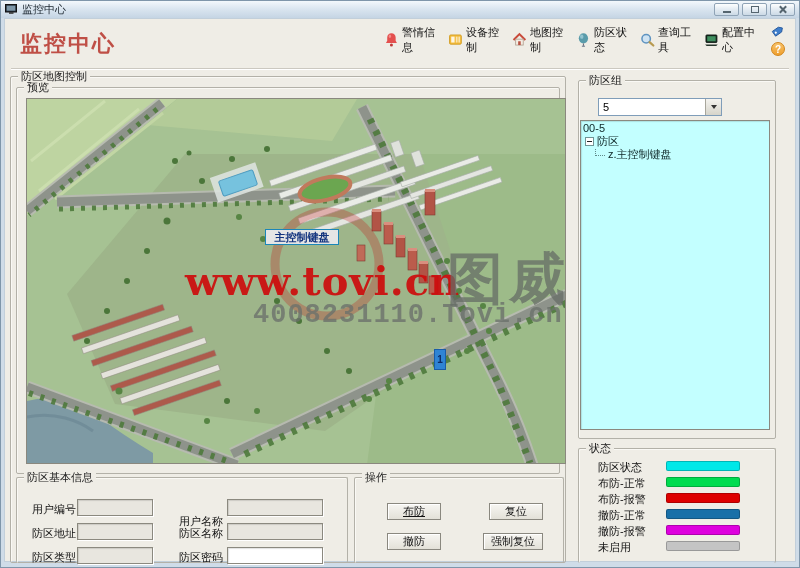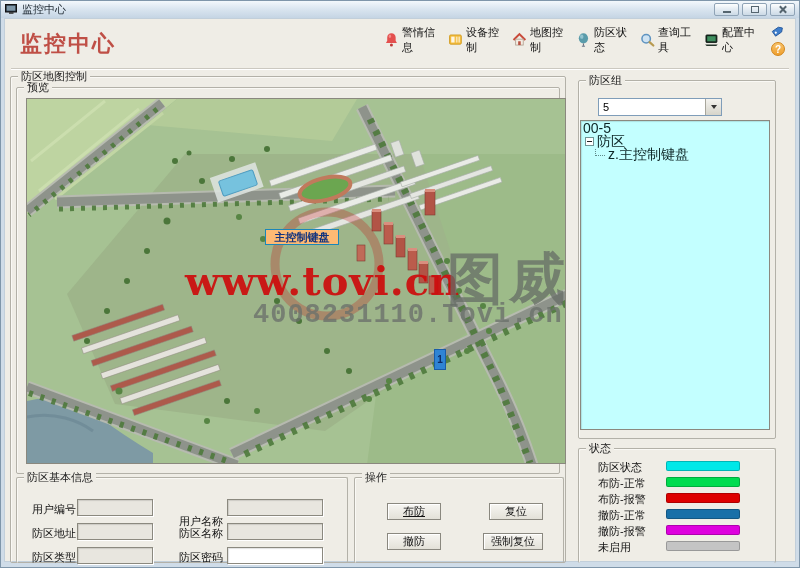--- a/index.html
+++ b/index.html
@@ -35,21 +35,21 @@
               border:1px solid #d2851a;color:#fff;font-size:10px;font-weight:bold;
               display:flex;align-items:center;justify-content:center;cursor:pointer;}
   
   .gb{position:absolute;border:1px solid #b3b1a8;border-radius:2px;box-shadow:inset 1px 1px 0 #faf9f5;}
   .gb-label{position:absolute;top:-7px;left:7px;background:#efede6;padding:0 3px;
             font-size:11px;line-height:13px;color:#1b1b1b;white-space:nowrap;}
   
   .map{position:absolute;left:21px;top:79px;width:540px;height:366px;border:1px solid #8a887e;
        background:#a6c293;overflow:hidden;}
   .map svg{position:absolute;left:0;top:0;}
-  .map-tag{position:absolute;left:238px;top:130px;width:74px;height:16px;background:#fdba74;
+  .map-tag{position:absolute;left:238px;top:130px;width:74px;height:16px;background:#e5e5e5;
            border:1px solid #1b86b8;color:#12337e;font-size:11px;font-weight:bold;
            display:flex;align-items:center;justify-content:center;cursor:pointer;white-space:nowrap;}
   .map-marker{position:absolute;left:407px;top:250px;width:12px;height:21px;background:#2f84d4;
               border:1px solid #1a5ca8;color:#0c2a66;font-size:10px;font-weight:bold;
               display:flex;align-items:center;justify-content:center;cursor:pointer;}
   .wm{position:absolute;white-space:nowrap;pointer-events:none;}
   .wm-site{left:158px;top:158px;font-family:"DejaVu Serif",serif;font-weight:bold;
            font-size:40px;letter-spacing:1px;color:rgba(205,12,12,.92);}
   .wm-phone{left:226px;top:201px;font-weight:bold;font-size:27px;letter-spacing:1px;color:rgba(108,114,108,.8);font-family:Liberation Mono, monospace;}
   .wm-brand{left:420px;top:143px;font-weight:bold;font-size:56px;letter-spacing:6px;color:rgba(102,108,101,.75);}
@@ -64,21 +64,21 @@
   
   .combo{position:absolute;left:593px;top:79px;width:124px;height:18px;background:#fff;
          border:1px solid #7f9db9;display:flex;cursor:pointer;}
   .combo .val{flex:1;font-size:11px;padding:2px 4px;color:#000;}
   .combo .arrowbtn{width:16px;background:linear-gradient(#f4f3ef,#d6d4ca);border-left:1px solid #a8a69c;
                    display:flex;align-items:center;justify-content:center;}
   .tri-down{width:0;height:0;border-left:3.5px solid transparent;border-right:3.5px solid transparent;
             border-top:4px solid #333;}
   .tree{position:absolute;left:575px;top:101px;width:190px;height:310px;background:#c3ffff;
         border:1px solid #8b897f;box-shadow:inset 1px 1px 1px rgba(0,0,0,.12);
-        font-size:14px;color:#0d2626;padding:1px 2px;line-height:13px;overflow:hidden;}
+        font-size:11px;color:#0d2626;padding:1px 2px;line-height:13px;overflow:hidden;}
   .trow{display:flex;align-items:center;height:13px;white-space:nowrap;cursor:pointer;}
   .tbox{display:inline-flex;align-items:center;justify-content:center;width:9px;height:9px;
         border:1px solid #6f9595;background:#fff;margin:0 3px 0 2px;flex:none;}
   .tbox i{display:block;width:5px;height:1px;background:#222;}
   .conn{display:inline-block;width:10px;height:7px;border-left:1px dotted #5f8a8a;
         border-bottom:1px dotted #5f8a8a;margin:0 3px 4px 12px;flex:none;}
   .legend-label{position:absolute;font-size:11px;color:#111;white-space:nowrap;}
   .bar{position:absolute;width:74px;height:10px;border-radius:2px;border:1px solid rgba(0,0,0,.22);}
 </style>
 </head>

